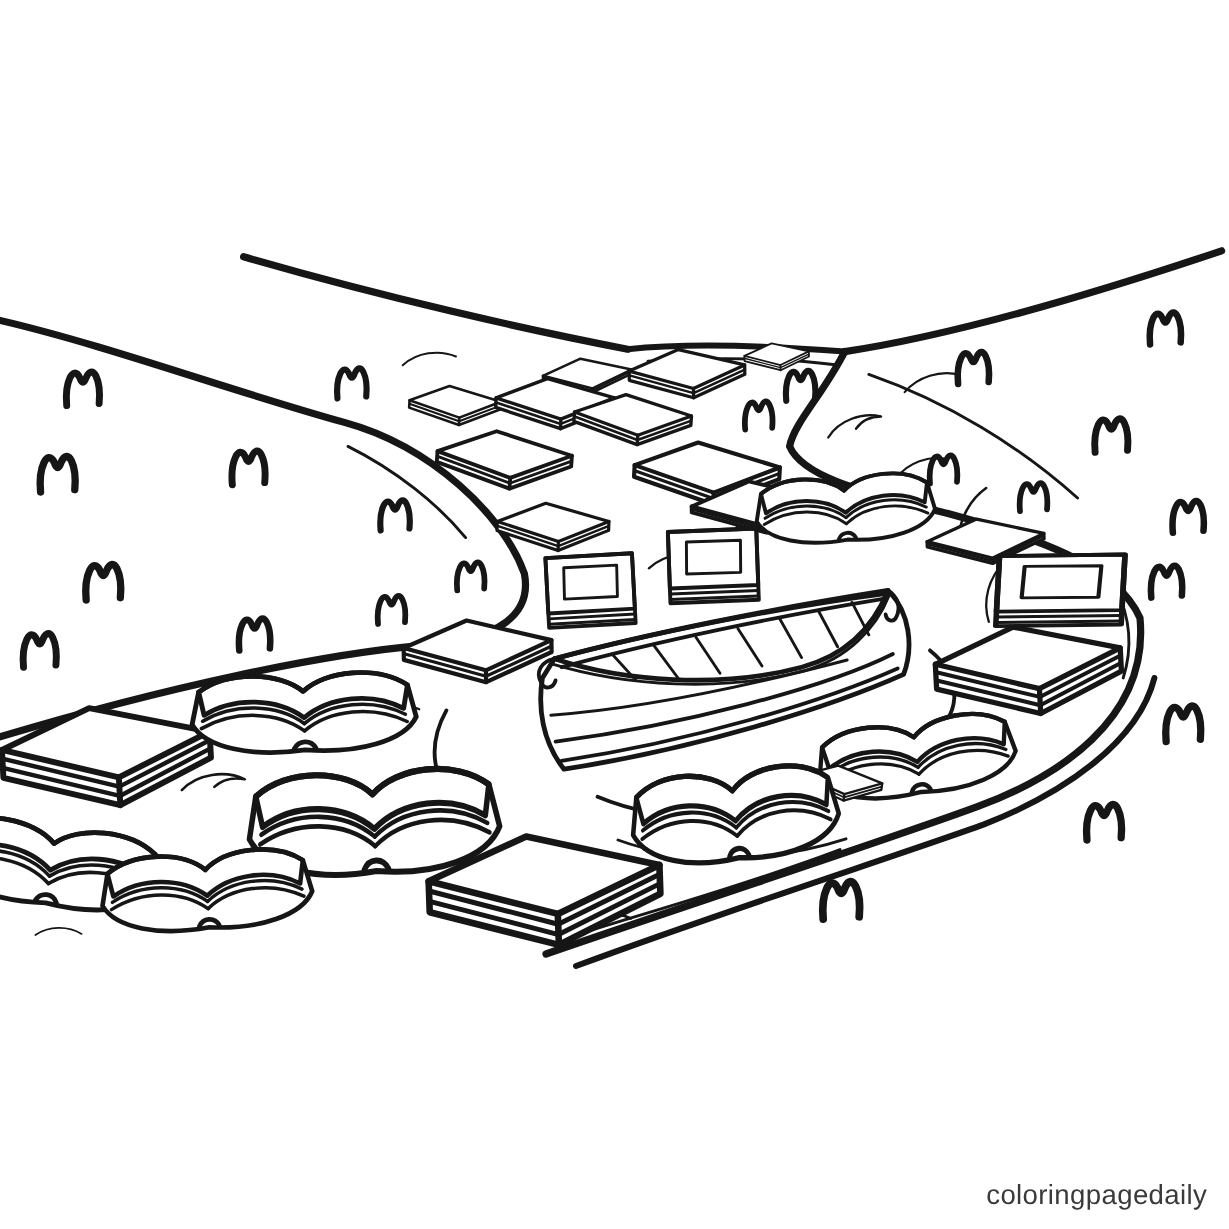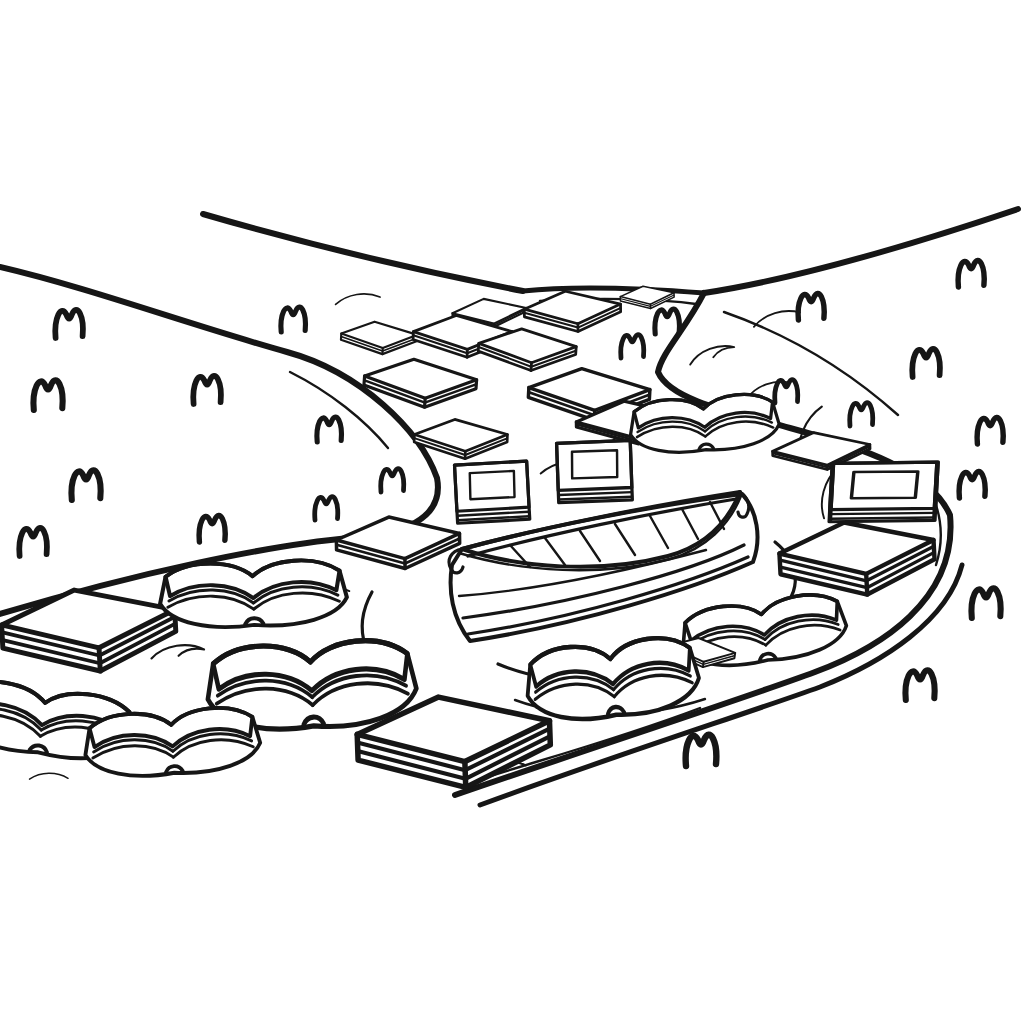--- a/index.html
+++ b/index.html
@@ -181,13 +181,14 @@
     <use href="#bookOpen" transform="translate(202,642) rotate(-3) scale(1.43,1.6)"></use>
     <use href="#bookFlat" transform="translate(670,634) rotate(8) scale(0.6)"></use>
     <use href="#bookOpen" transform="translate(520,646) rotate(-6) scale(1.18,1.4)"></use>
     <use href="#bookOpen" transform="translate(-45,670) rotate(8) scale(1.25)"></use>
     <use href="#bookOpen" transform="translate(80,712) rotate(-4) scale(1.2)"></use>
     <use href="#bookThick" transform="translate(356,700) rotate(-2) scale(1.72)"></use>
   </g>
 
 </svg>
 
+<div class="watermark">coloringpagedaily</div>
 </div>
 
 </body></html>

